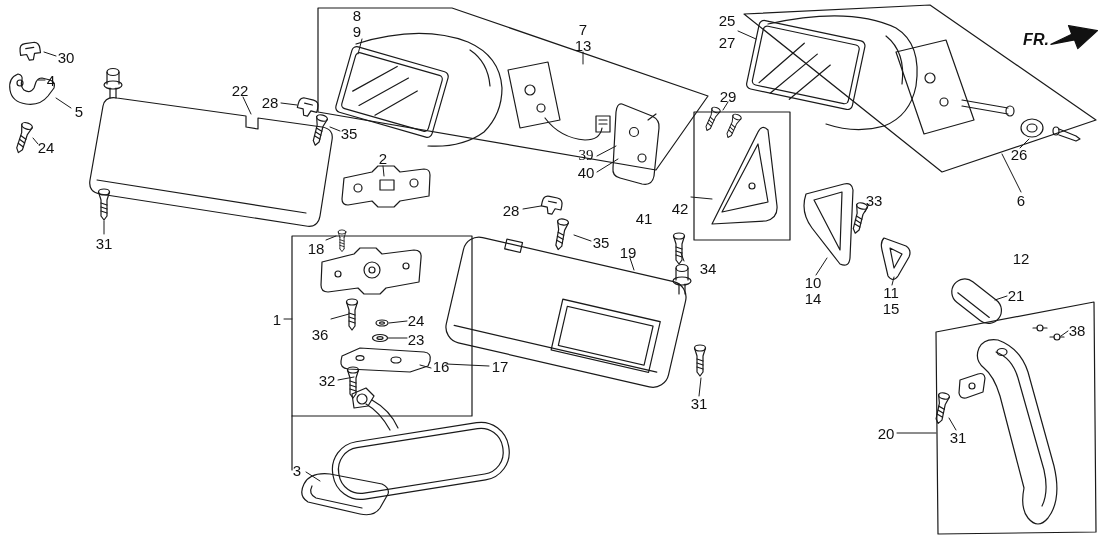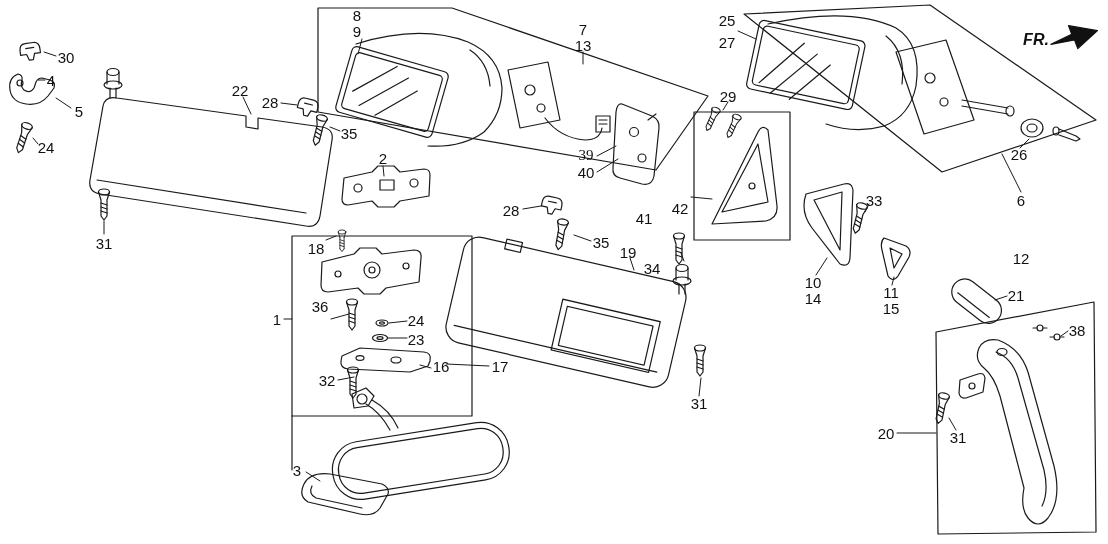--- a/index.html
+++ b/index.html
@@ -319,35 +319,35 @@
       <span class="callout" style="left: 46px; top: 147px;">24</span>
       <span class="callout" style="left: 104px; top: 243px;">31</span>
       <span class="callout" style="left: 240px; top: 90px;">22</span>
       <span class="callout" style="left: 270px; top: 102px;">28</span>
       <span class="callout" style="left: 349px; top: 133px;">35</span>
       <span class="callout" style="left: 357px; top: 15px;">8</span>
       <span class="callout" style="left: 357px; top: 31px;">9</span>
       <span class="callout" style="left: 383px; top: 158px;">2</span>
       <span class="callout" style="left: 316px; top: 240px; margin-top: 8px;">18</span>
       <span class="callout" style="left: 277px; top: 319px;">1</span>
-      <span class="callout" style="left: 320px; top: 306px;">36</span>
+      <span class="callout" style="left: 320px; top: 334px;">36</span>
       <span class="callout" style="left: 416px; top: 320px;">24</span>
       <span class="callout" style="left: 416px; top: 339px;">23</span>
       <span class="callout" style="left: 441px; top: 366px;">16</span>
       <span class="callout" style="left: 500px; top: 366px;">17</span>
       <span class="callout" style="left: 327px; top: 380px;">32</span>
       <span class="callout" style="left: 297px; top: 470px;">3</span>
       <span class="callout" style="left: 583px; top: 29px;">7</span>
       <span class="callout" style="left: 583px; top: 45px;">13</span>
       <span class="callout" style="left: 586px; top: 155px; font-family: Liberation Serif, serif;">39</span>
       <span class="callout" style="left: 586px; top: 172px;">40</span>
       <span class="callout" style="left: 511px; top: 210px;">28</span>
       <span class="callout" style="left: 601px; top: 242px;">35</span>
       <span class="callout" style="left: 628px; top: 252px;">19</span>
-      <span class="callout" style="left: 652px; top: 268px;">34</span>
+      <span class="callout" style="left: 708px; top: 268px;">34</span>
       <span class="callout" style="left: 644px; top: 186px; margin-top: 32px;">41</span>
       <span class="callout" style="left: 680px; top: 208px;">42</span>
       <span class="callout" style="left: 728px; top: 96px;">29</span>
       <span class="callout" style="left: 727px; top: 20px;">25</span>
       <span class="callout" style="left: 727px; top: 42px;">27</span>
       <span class="callout" style="left: 813px; top: 282px;">10</span>
       <span class="callout" style="left: 813px; top: 298px;">14</span>
       <span class="callout" style="left: 874px; top: 200px;">33</span>
       <span class="callout" style="left: 891px; top: 292px;">11</span>
       <span class="callout" style="left: 891px; top: 308px;">15</span>

